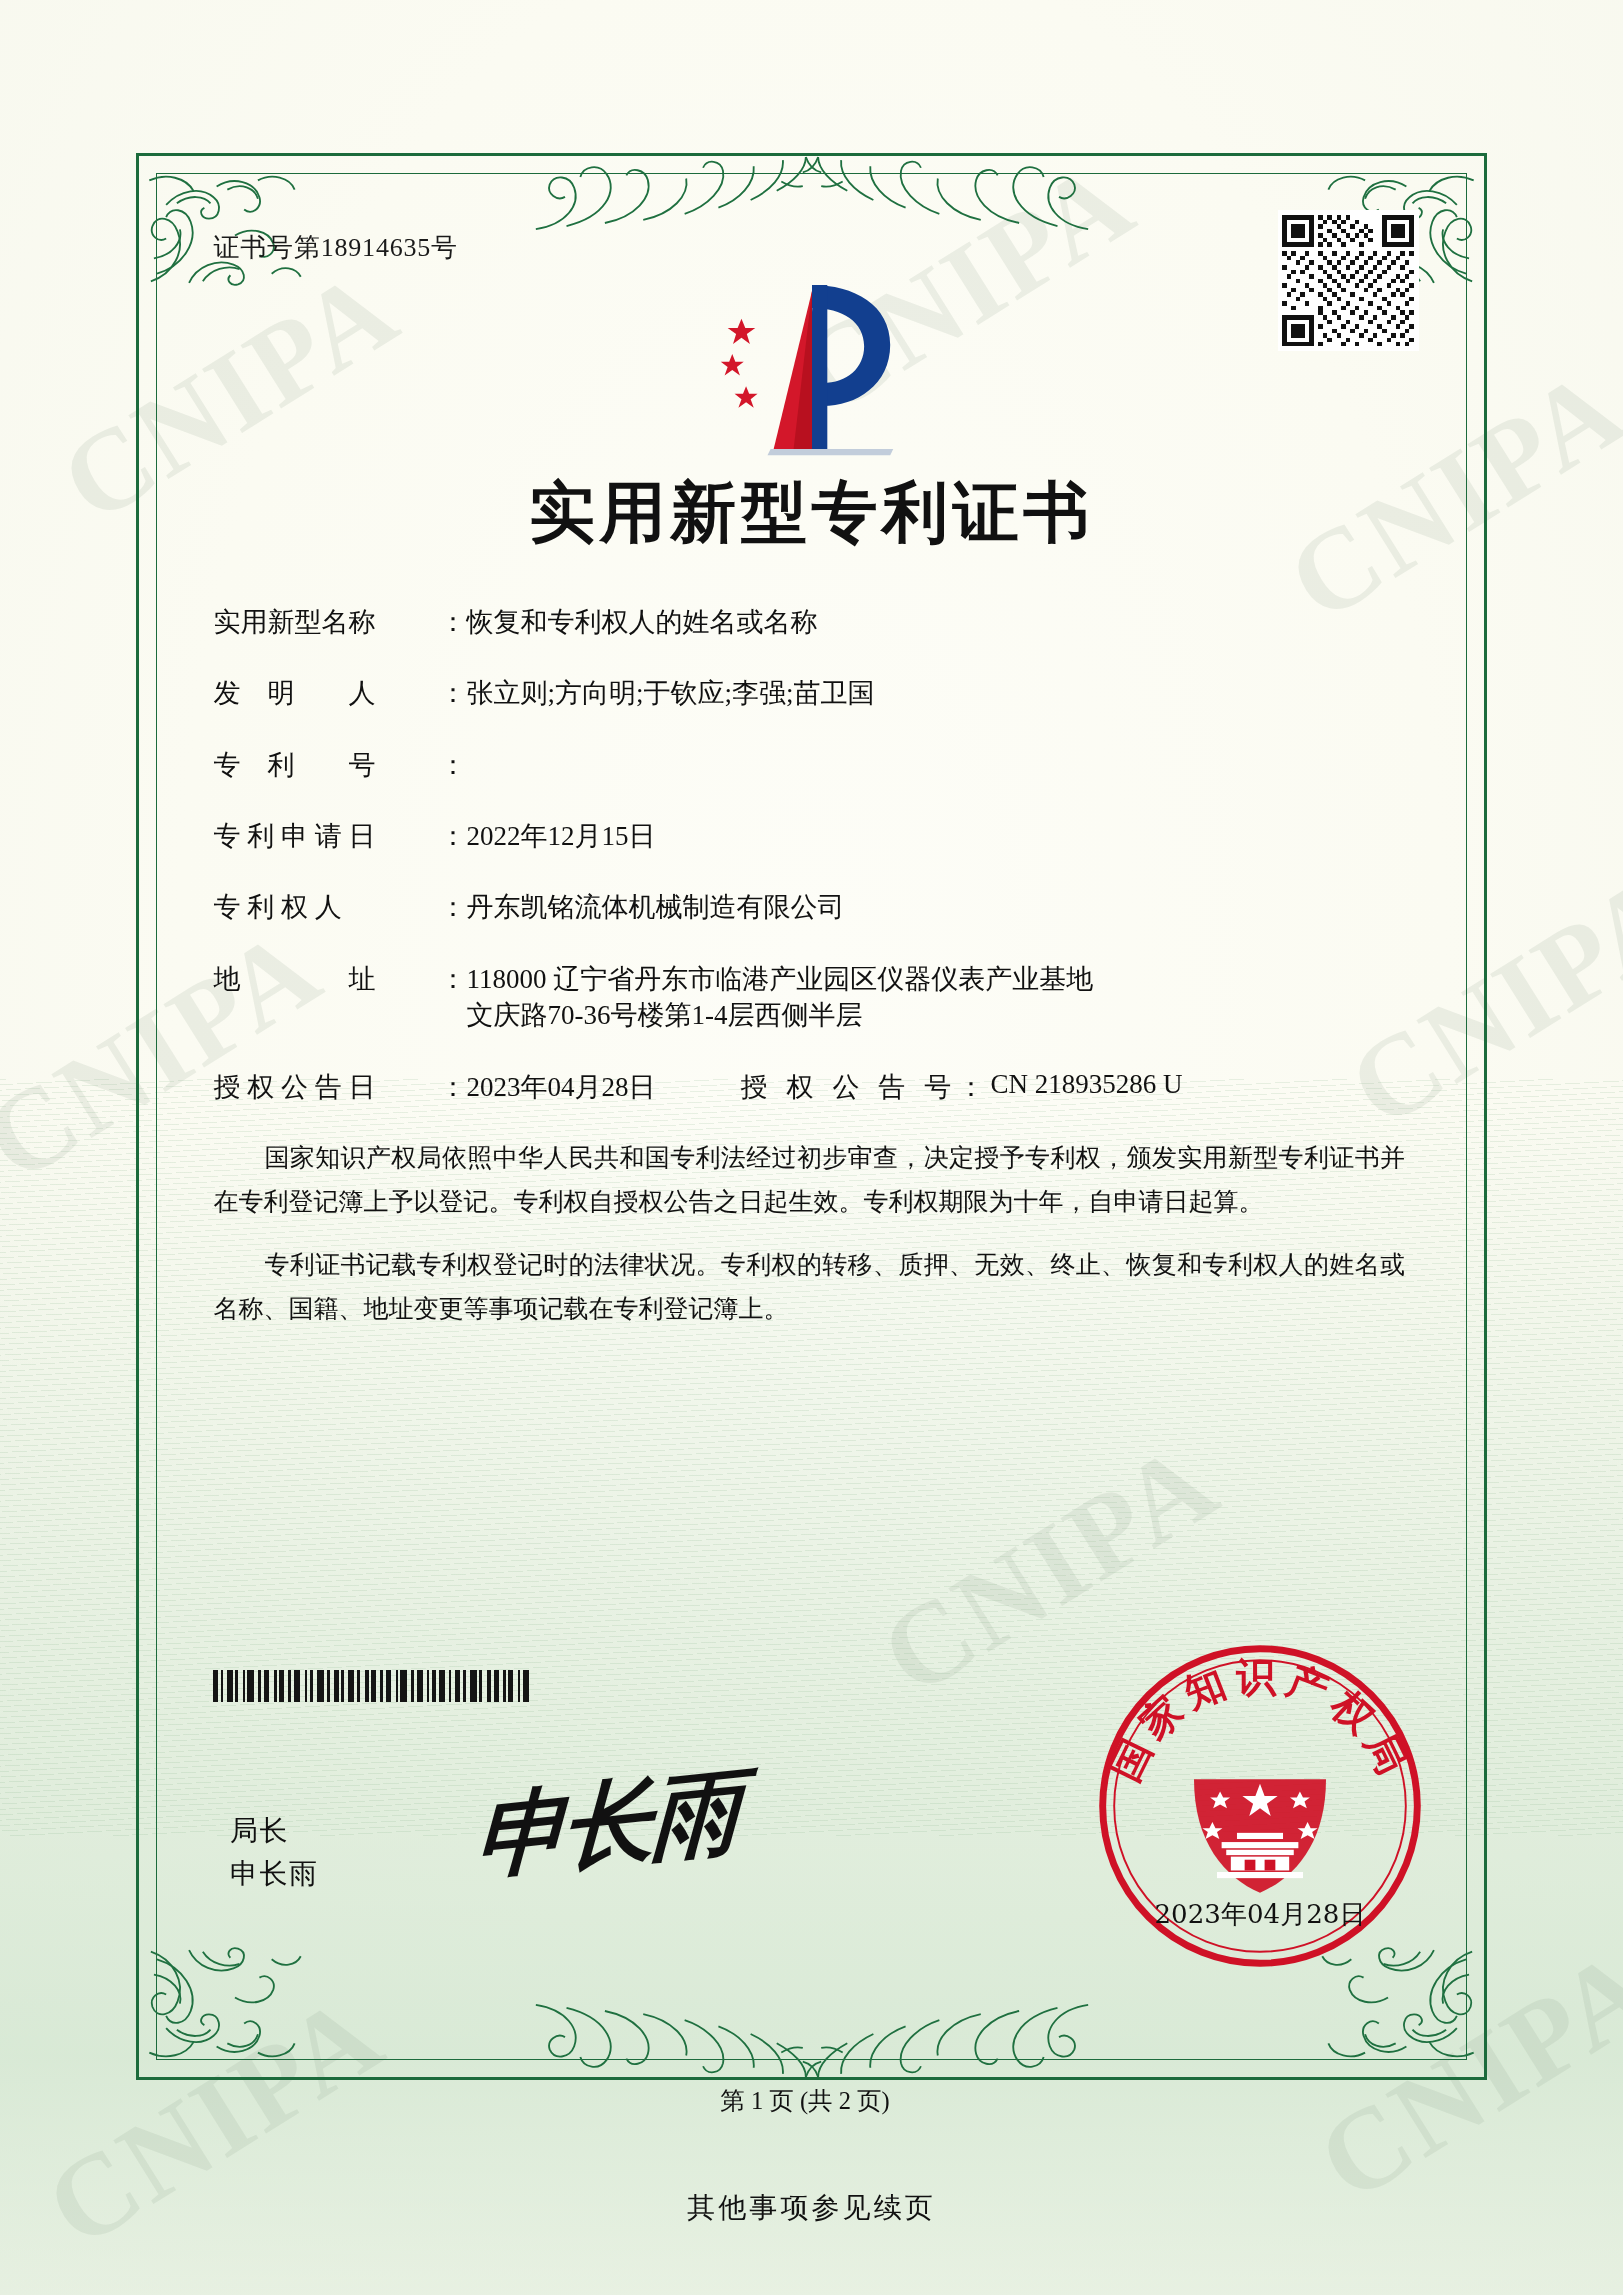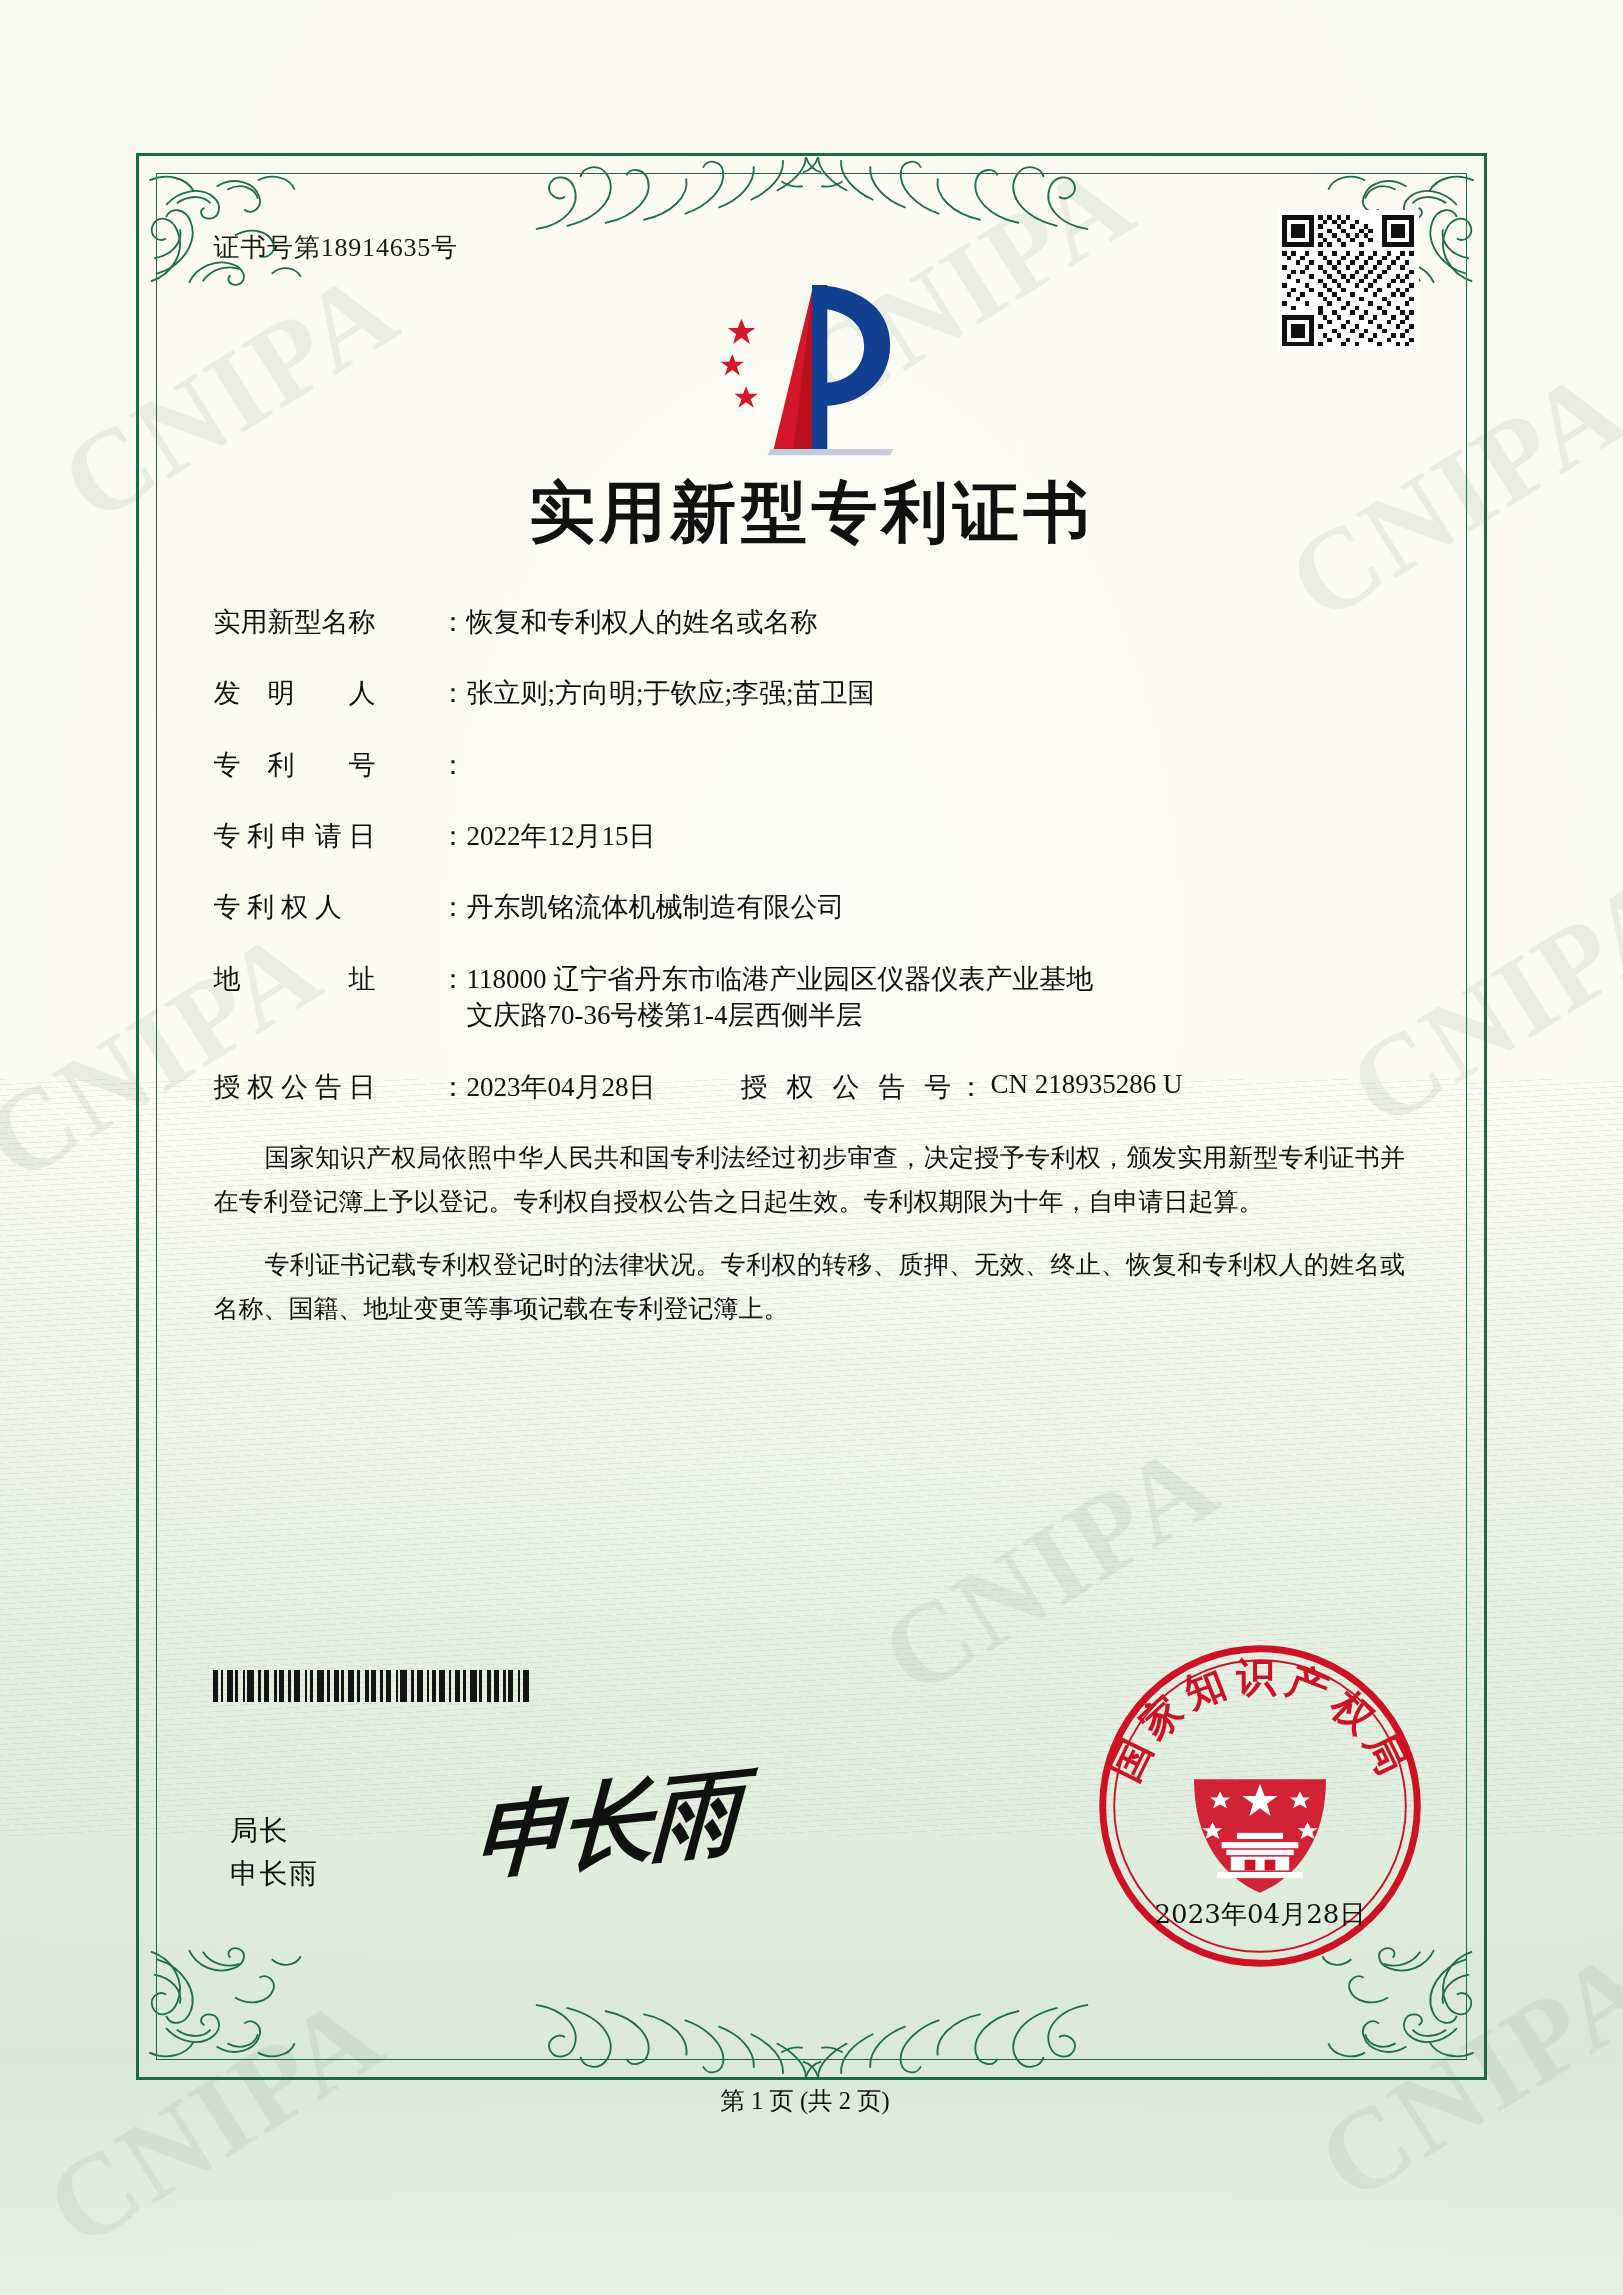--- a/index.html
+++ b/index.html
@@ -818,14 +818,15 @@
           <rect x="-56" y="69" width="112" height="8"></rect>
           <rect x="-30" y="18" width="60" height="8"></rect>
         </g>
       </g>
 
       <text x="215" y="368" text-anchor="middle" font-family="'DejaVu Serif','Liberation Serif',serif" font-size="34" fill="#111">2023年04月28日</text>
     </svg>
   </div>
 
   <div class="page-num">第 1 页 (共 2 页)</div>
+  <div class="footnote">其他事项参见续页</div>
 </div>
 
 
 </body></html>

